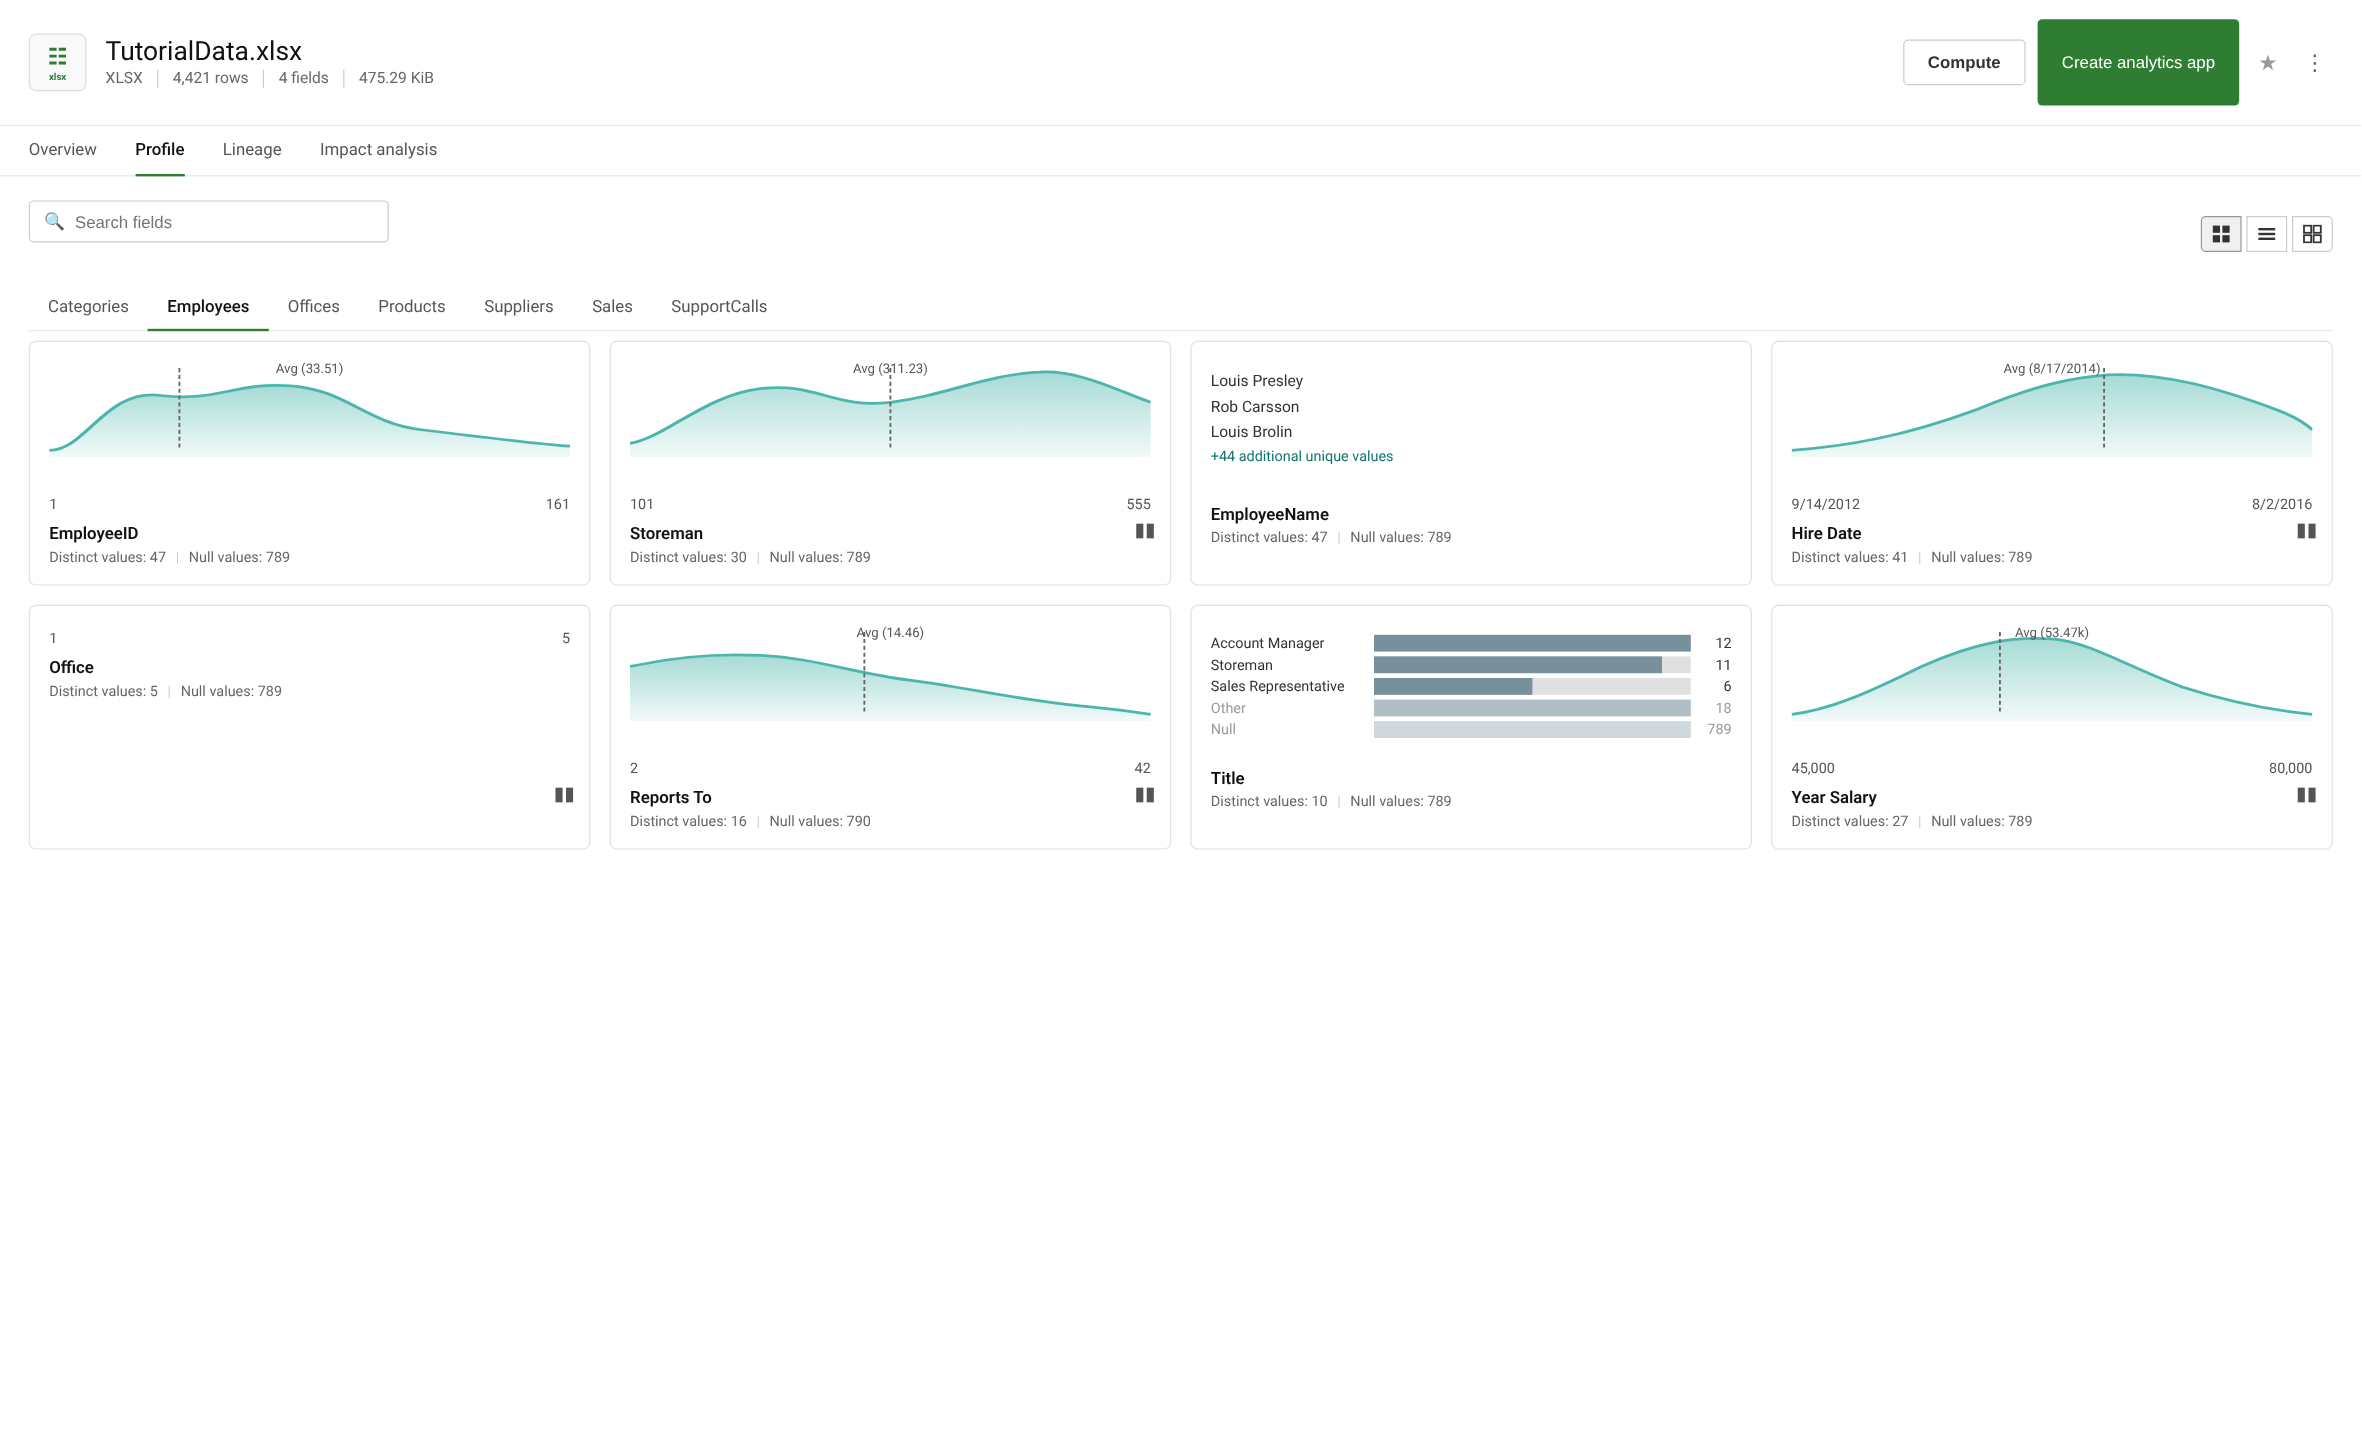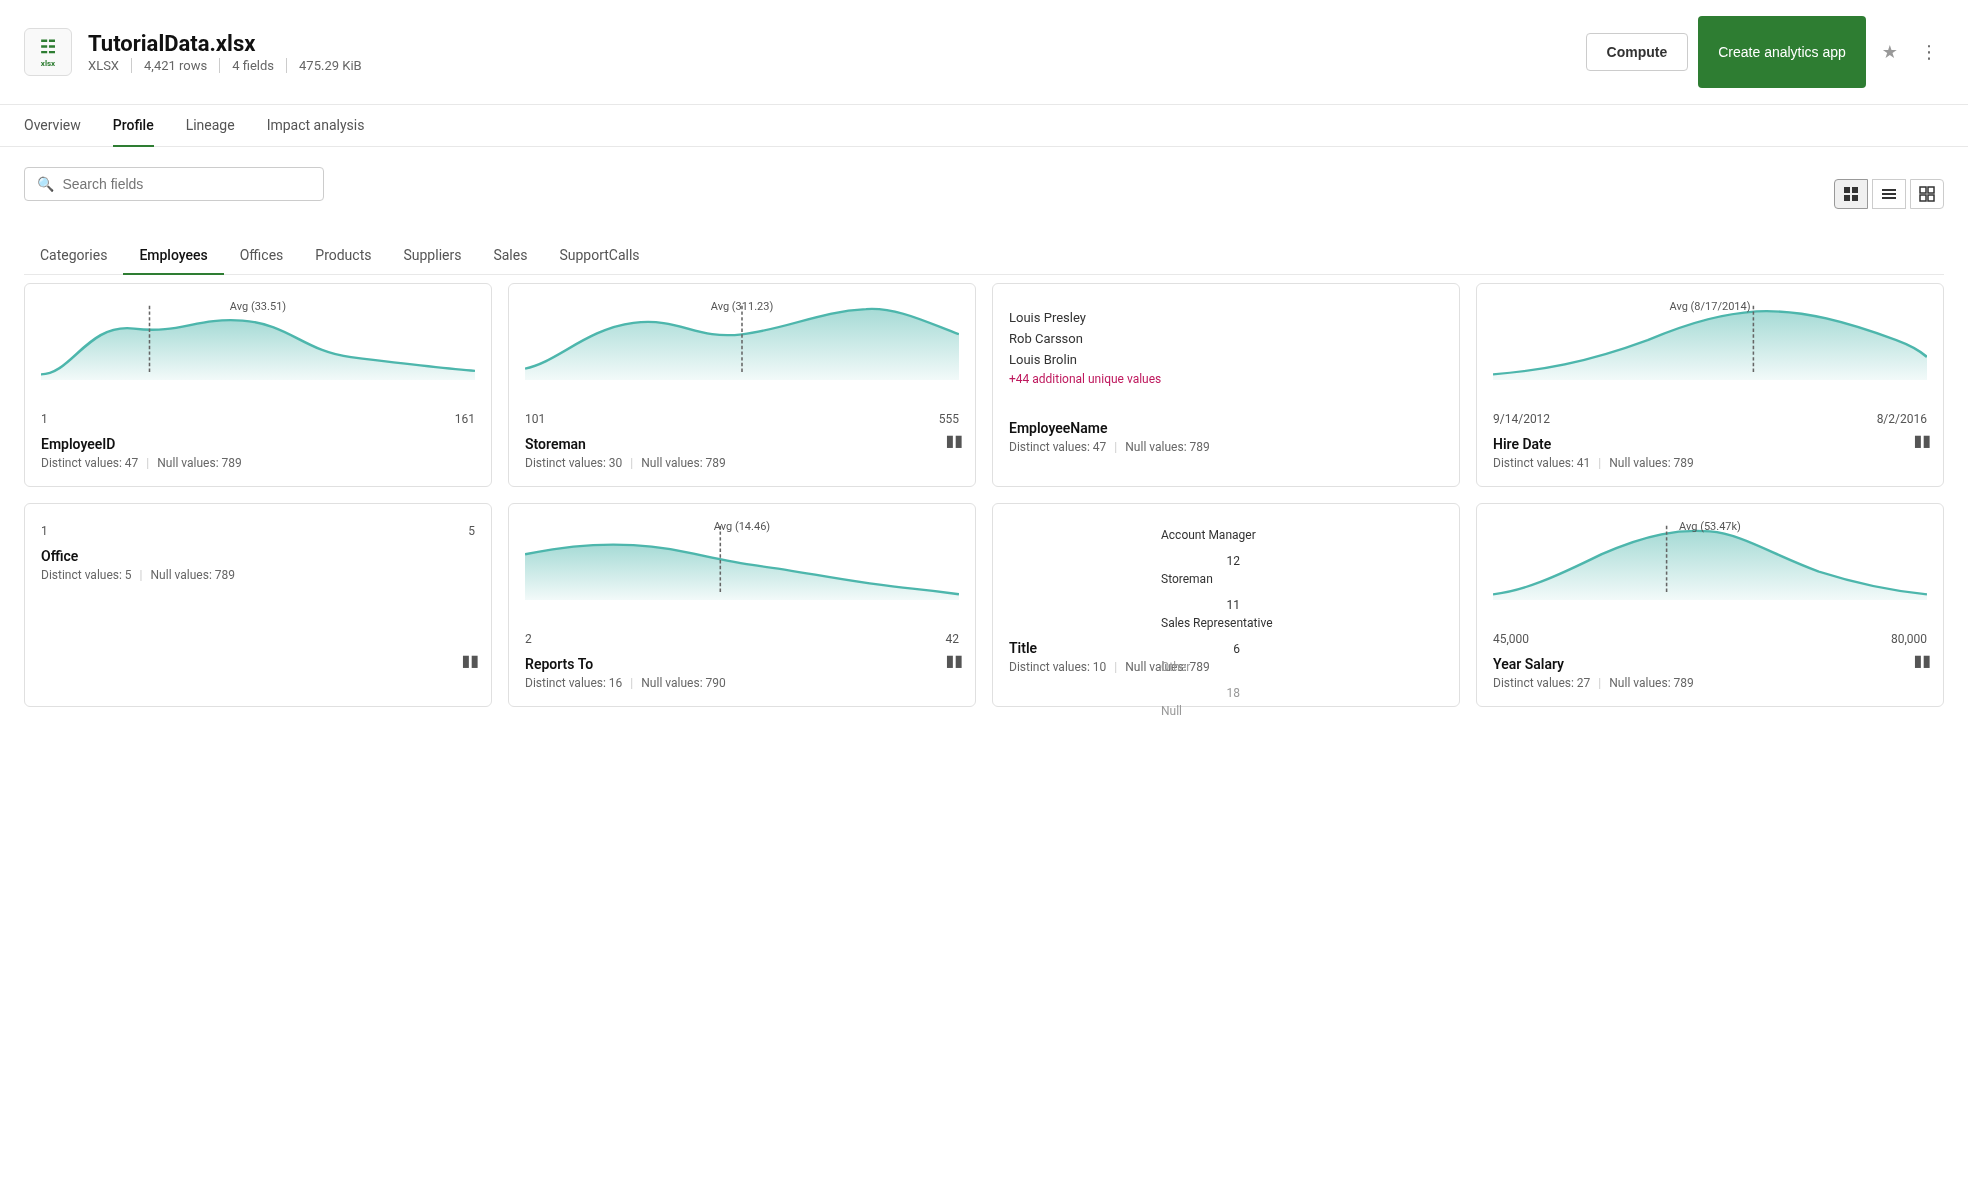--- a/index.html
+++ b/index.html
@@ -2,21 +2,21 @@
 <html><head>
   <meta charset="utf-8">
   <style>
     * { box-sizing: border-box; margin: 0; padding: 0; }
     body { font-family: -apple-system, BlinkMacSystemFont, 'Segoe UI', Roboto, sans-serif; background: #fff; color: #333; font-size: 14px; }
 
     .header { display: flex; align-items: center; justify-content: space-between; padding: 16px 24px; border-bottom: 1px solid #e8e8e8; }
     .header-left { display: flex; align-items: center; gap: 16px; }
     .file-icon { width: 48px; height: 48px; border: 1px solid #ddd; border-radius: 6px; display: flex; align-items: center; justify-content: center; flex-direction: column; font-size: 9px; color: #555; background: #f9f9f9; }
     .file-icon-top { font-size: 18px; color: #2e7d32; font-weight: bold; margin-bottom: 2px; }
-    .file-title { font-size: 22px; font-weight: 700; color: #111; }
+    .file-title { font-size: 22px; font-weight: 400; color: #111; }
     .file-meta { display: flex; gap: 12px; color: #666; font-size: 13px; margin-top: 2px; }
     .file-meta span { padding-right: 12px; border-right: 1px solid #ccc; }
     .file-meta span:last-child { border-right: none; }
     .header-right { display: flex; align-items: center; gap: 10px; }
     .btn-compute { border: 1px solid #ccc; background: #fff; padding: 10px 20px; border-radius: 4px; cursor: pointer; font-size: 14px; color: #333; font-weight: 700; }
     .btn-create { background: #2e7d32; color: #fff; border: none; padding: 28px 20px; border-radius: 4px; cursor: pointer; font-size: 14px; font-weight: 500; }
     .btn-star { background: none; border: none; cursor: pointer; font-size: 18px; color: #999; padding: 6px; }
     .btn-more { background: none; border: none; cursor: pointer; font-size: 18px; color: #666; padding: 6px; }
 
     .tabs-nav { display: flex; gap: 32px; padding: 0 24px; border-bottom: 1px solid #e8e8e8; }
@@ -46,24 +46,24 @@
     .card-chart { height: 100px; margin-bottom: 12px; position: relative; }
     .card-avg-label { font-size: 11px; color: #555; position: absolute; top: 0; left: 50%; transform: translateX(-50%); white-space: nowrap; }
     .card-range { display: flex; justify-content: space-between; font-size: 12px; color: #555; margin-top: 4px; }
     .card-footer { margin-top: 10px; }
     .card-field-name { font-size: 14px; font-weight: 600; color: #111; }
     .card-meta { display: flex; gap: 8px; font-size: 12px; color: #666; margin-top: 4px; align-items: center; }
     .card-meta .sep { color: #ccc; }
     .card-icon { position: absolute; right: 12px; bottom: 36px; color: #555; font-size: 16px; }
 
     .card-text-values { font-size: 13px; color: #333; line-height: 1.6; margin-top: 8px; }
-    .card-text-values .extra { color: #be185d; font-size: 12px; }
+    .card-text-values .extra { color: #0f766e; font-size: 12px; }
 
     .bar-chart-container { display: flex; flex-direction: column; gap: 4px; margin-top: 8px; }
-    .bar-row { display: flex; align-items: center; gap: 6px; font-size: 12px; flex-direction: column; }
+    .bar-row { display: flex; align-items: center; gap: 6px; font-size: 12px; }
     .bar-label { width: 130px; color: #333; white-space: nowrap; overflow: hidden; text-overflow: ellipsis; }
     .bar-label.muted { color: #999; }
     .bar-track { flex: 1; height: 14px; background: #e0e0e0; position: relative; }
     .bar-fill { height: 100%; background: #78909c; }
     .bar-value { width: 28px; text-align: right; color: #333; font-size: 12px; }
     .bar-value.muted { color: #999; }
 
     svg.sparkline { width: 100%; height: 80px; }
   </style>
 </head>

